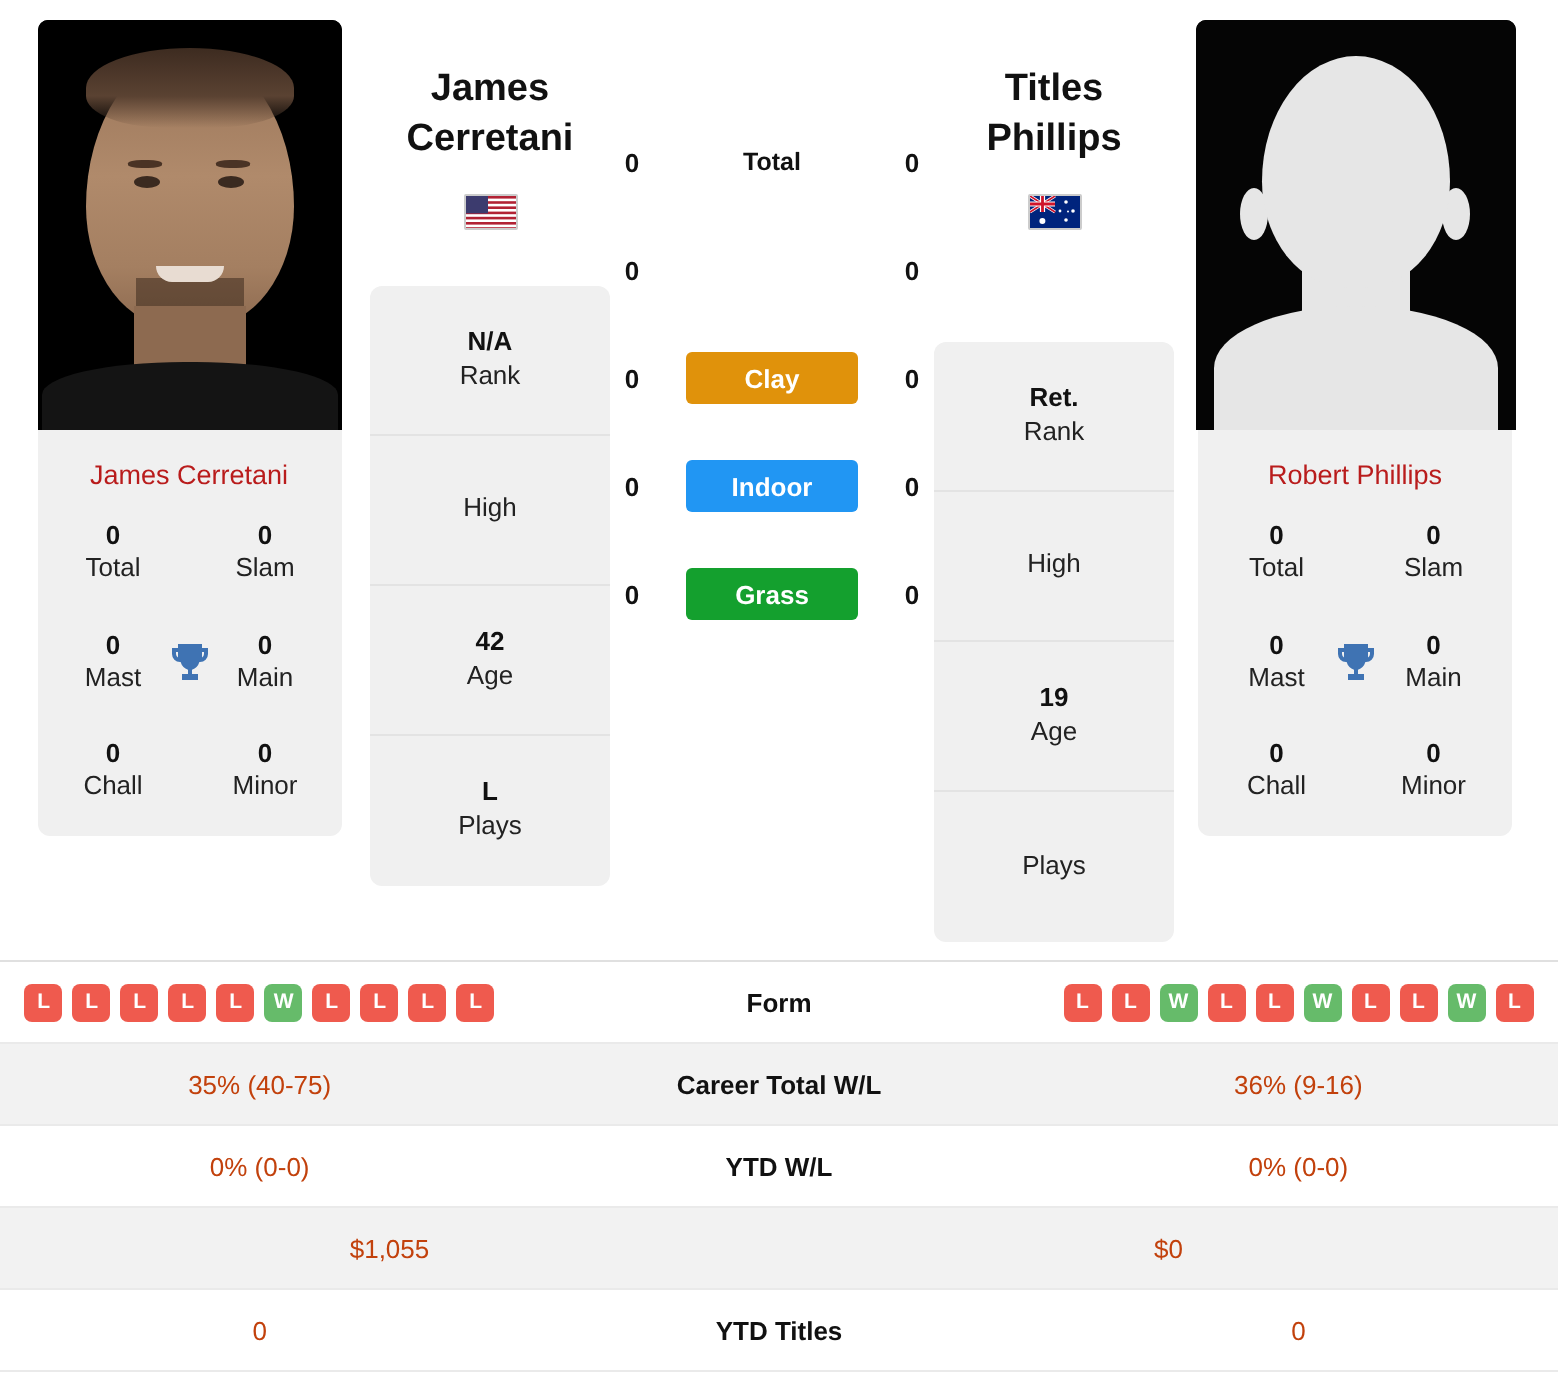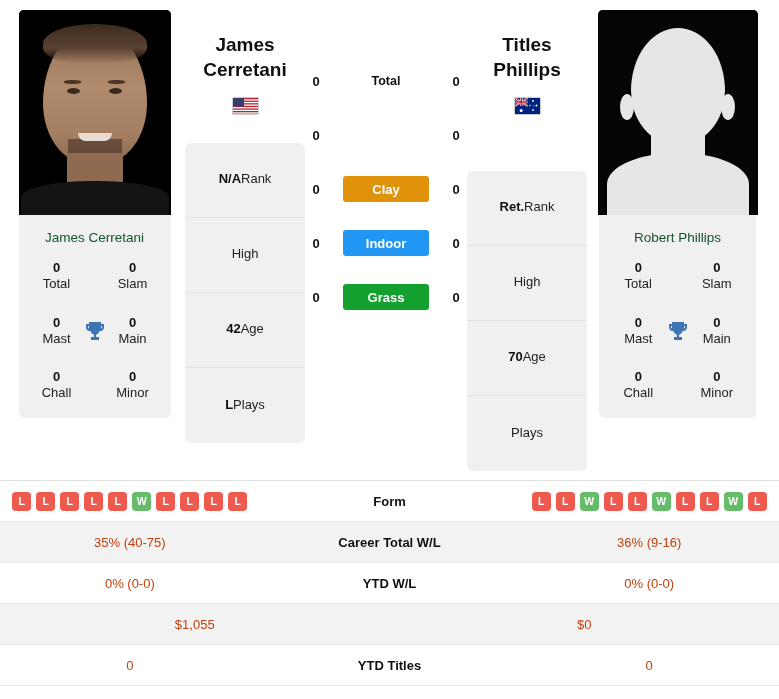--- a/index.html
+++ b/index.html
@@ -139,21 +139,21 @@
   .stat-card {
     width: 152px;
     background: #f0f0f0;
     border-radius: 0 0 6px 6px;
     padding: 10px 0 16px 0;
     text-align: center;
   }
   .stat-card.wide { width: 157px; }
   .stat-card-name {
     font-size: 13.5px;
-    color: #14532d;
+    color: #b91c1c;
     padding: 5px 2px 14px 2px;
     line-height: 1.2;
   }
   .stat-grid {
     display: grid;
     grid-template-columns: 1fr 1fr;
     row-gap: 22px;
     position: relative;
   }
   .stat-cell { text-align: center; line-height: 1.25; }
@@ -194,21 +194,21 @@
     margin-top: 28px;
     width: 120px;
     background: #f0f0f0;
     border-radius: 6px;
     overflow: hidden;
   }
   .info-card.shift { margin-top: 56px; }
   .info-row {
     height: 75px;
     display: flex;
-    flex-direction: row;
+    flex-direction: column;
     align-items: center;
     justify-content: center;
     border-bottom: 1px solid #e3e3e3;
     line-height: 1.3;
   }
   .info-row:last-child { border-bottom: none; }
   .info-val { font-size: 13px; font-weight: bold; color: #111; }
   .info-lbl { font-size: 13px; color: #222; }
 
   
@@ -432,21 +432,21 @@
     <div class="info-card shift">
       <div class="info-row">
         <div class="info-val">Ret.</div>
         <div class="info-lbl">Rank</div>
       </div>
       <div class="info-row">
         <div class="info-val"></div>
         <div class="info-lbl">High</div>
       </div>
       <div class="info-row">
-        <div class="info-val">70</div>
+        <div class="info-val">19</div>
         <div class="info-lbl">Age</div>
       </div>
       <div class="info-row">
         <div class="info-val"></div>
         <div class="info-lbl">Plays</div>
       </div>
     </div>
   </div>
 
   <div class="player-col right">

